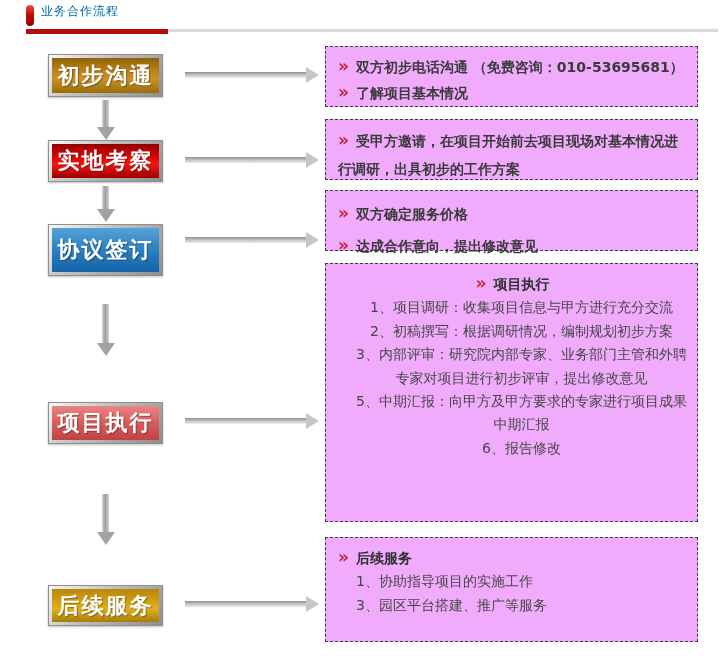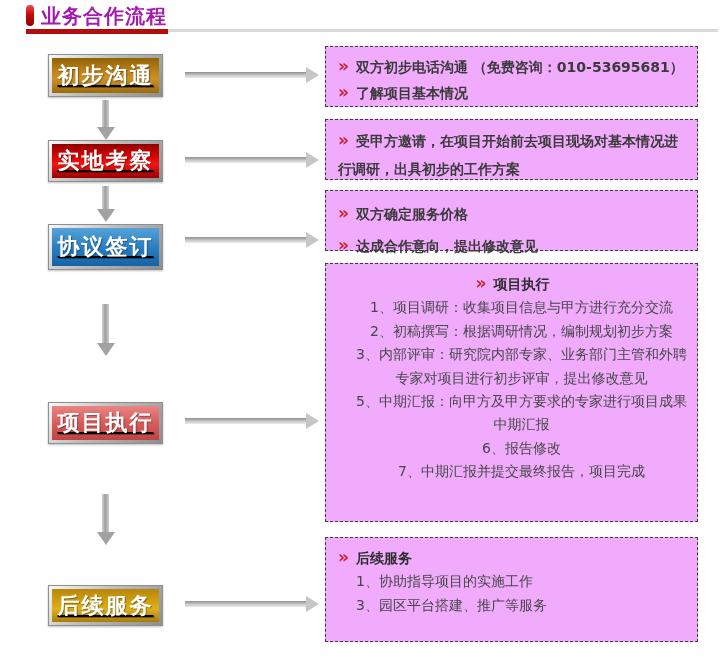--- a/index.html
+++ b/index.html
@@ -2,36 +2,36 @@
 <html><head>
 <meta charset="utf-8">
 <style>
   html,body{margin:0;padding:0;background:#ffffff;}
   body{font-family:"DejaVu Sans","Liberation Sans",sans-serif;}
   #canvas{position:relative;width:724px;height:670px;background:#ffffff;overflow:hidden;}
 
   
   .accent-bar{position:absolute;left:26px;top:5px;width:8px;height:21px;border-radius:4px;
     background:linear-gradient(180deg,#ef4b4b 0%,#c40b0b 45%,#8f0000 100%);}
-  .page-title{position:absolute;left:41px;top:3px;font-size:20px;font-weight:bold;color:#a21caf;letter-spacing:1px;}
+  .page-title{position:absolute;left:41px;top:3px;font-size:12px;font-weight:normal;color:#0369a1;letter-spacing:1px;}
   .rule-red{position:absolute;left:26px;top:29px;width:142px;height:5px;background:#b30d0d;}
   .rule-gray{position:absolute;left:168px;top:29px;width:550px;height:3px;background:#d9d9d9;}
 
   
   .node{position:absolute;left:48px;width:115px;box-sizing:border-box;border:1px solid #8f8f8f;
     padding:3px;background:linear-gradient(135deg,#f8f8f8 0%,#bdbdbd 45%,#8e8e8e 100%);
-    box-shadow:0 1px 2px rgba(0,0,0,.25);text-decoration:underline;}
+    box-shadow:0 1px 2px rgba(0,0,0,.25);}
   .node-inner{width:100%;height:100%;display:flex;align-items:center;justify-content:center;
     color:#ffffff;font-weight:bold;font-size:22px;letter-spacing:2px;
     text-shadow:1px 1px 1px rgba(0,0,0,.35);}
   .node1{top:54px;height:43px;}
   .node1 .node-inner{background:linear-gradient(180deg,#8e6306 0%,#c0841a 40%,#cc9025 60%,#9a6c0a 100%);}
   .node2{top:140px;height:42px;}
   .node2 .node-inner{background:linear-gradient(180deg,#8e0000 0%,#e30505 40%,#f51515 60%,#9a0000 100%);}
-  .node3{top:224px;height:46px;}
+  .node3{top:224px;height:52px;}
   .node3 .node-inner{background:linear-gradient(180deg,#55a2d8 0%,#2a80c2 50%,#1463a6 100%);}
   .node4{top:402px;height:42px;}
   .node4 .node-inner{background:linear-gradient(180deg,#ea8484 0%,#d95c5c 50%,#c14242 100%);}
   .node5{top:585px;height:41px;}
   .node5 .node-inner{background:linear-gradient(180deg,#b8860b 0%,#d7a512 45%,#e0b01c 60%,#a87d08 100%);}
 
   
   .varrow-body{position:absolute;left:102px;width:7px;
     background:linear-gradient(90deg,#d6d6d6 0%,#9e9e9e 45%,#cfcfcf 100%);}
   .varrow-head{position:absolute;left:97px;width:0;height:0;
@@ -138,21 +138,20 @@
 
   <div class="panel panel4">
     <div class="panel-heading">
       <span class="chevron">»</span><span>项目执行</span>
     </div>
     <div class="list-item">1、项目调研：收集项目信息与甲方进行充分交流</div>
     <div class="list-item">2、初稿撰写：根据调研情况，编制规划初步方案</div>
     <div class="list-item">3、内部评审：研究院内部专家、业务部门主管和外聘专家对项目进行初步评审，提出修改意见</div>
     <div class="list-item">5、中期汇报：向甲方及甲方要求的专家进行项目成果中期汇报</div>
     <div class="list-item">6、报告修改</div>
-    <div class="list-item">7、中期汇报并提交最终报告，项目完成</div>
   </div>
 
   <div class="panel panel5">
     <div class="panel-heading">
       <span class="chevron">»</span><span>后续服务</span>
     </div>
     <div class="list-item">1、协助指导项目的实施工作</div>
     <div class="list-item">3、园区平台搭建、推广等服务</div>
   </div>
 

